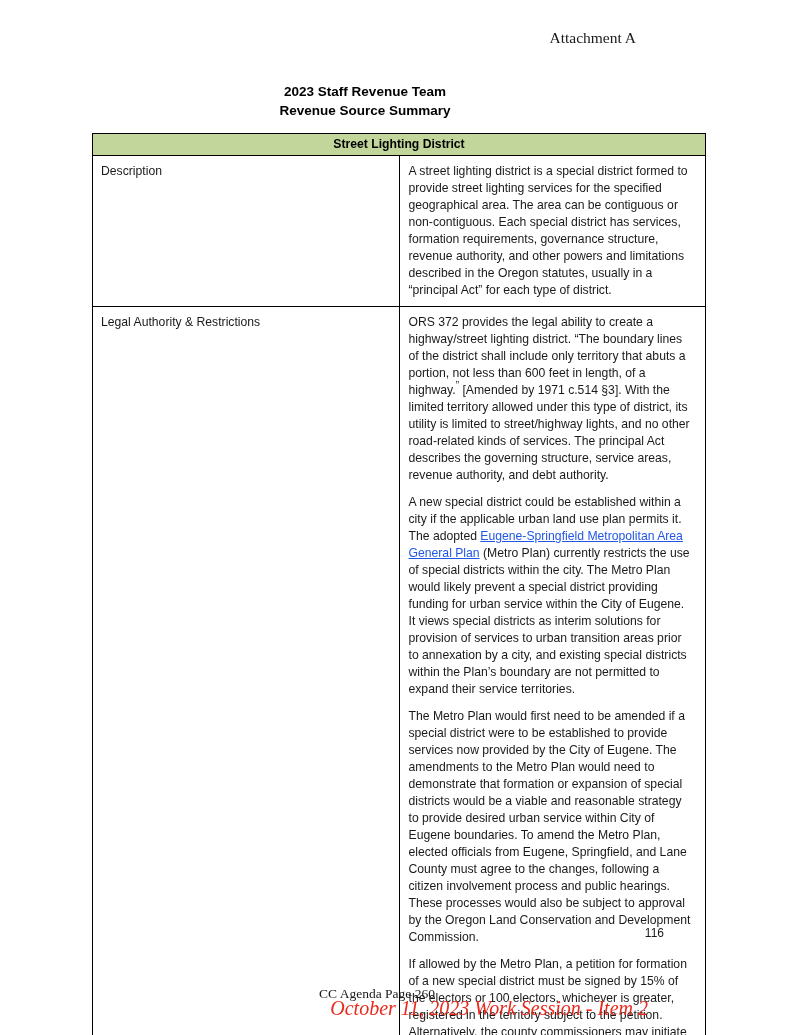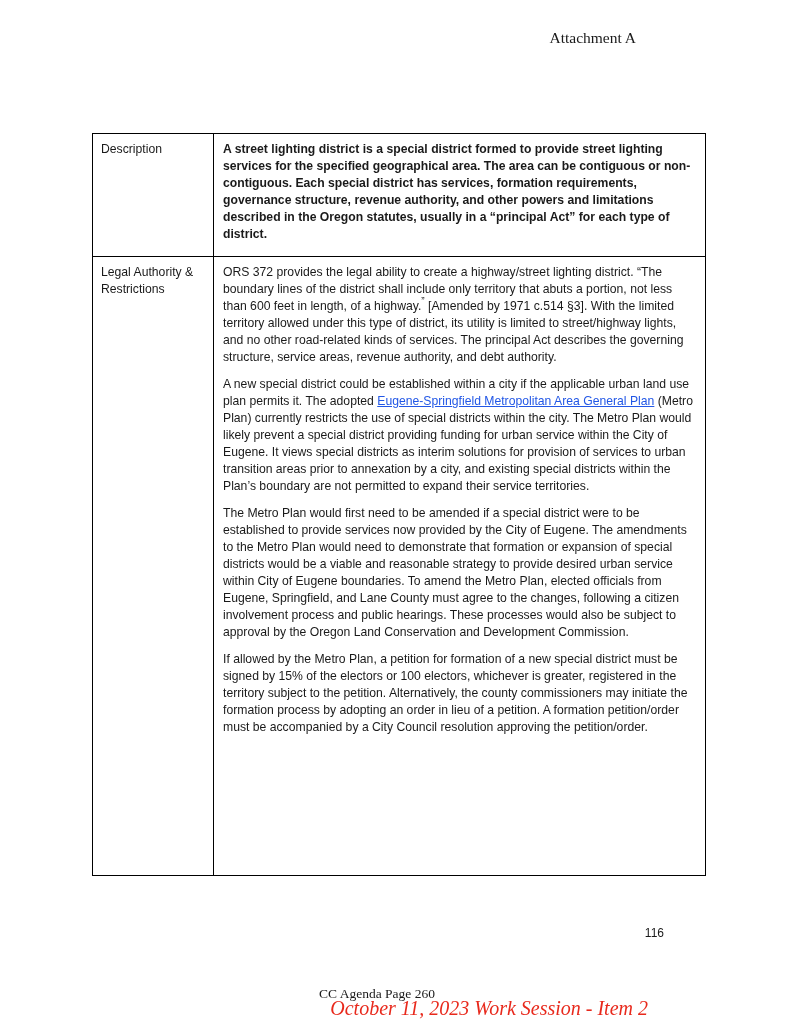--- a/index.html
+++ b/index.html
@@ -61,21 +61,21 @@
     width: 121px;
     padding: 7px 6px 7px 8px;
     line-height: 17px;
   }
   td.row-content {
     padding: 7px 12px 7px 9px;
     line-height: 17px;
   }
   td.row-content .para { margin: 0 0 10px 0; }
   td.row-content .para:last-child { margin-bottom: 0; }
-  td.desc-cell { height: 123px; font-weight: bold; }
+  td.desc-cell { height: 123px; }
   td.legal-cell { height: 619px; }
 
   a.doc-link {
     color: var(--link-blue, #2257E6);
     text-decoration: underline;
     cursor: pointer;
   }
   sup.raised-quote { font-size: 10px; line-height: 0; }
 
   .page-number {
@@ -107,23 +107,30 @@
     font-style: italic;
   }
 </style>
 </head>
 <body>
 
 <div class="page">
 
   <div class="attachment-label">Attachment A</div>
 
+  <div class="doc-title">
+    <div>2023 Staff Revenue Team</div>
+    <div>Revenue Source Summary</div>
+  </div>
 
   <table class="summary-table">
     <tbody>
+        <tr>
+      <th colspan="2" class="table-title">Street Lighting District</th>
+    </tr>
     <tr>
       <td class="row-label">Description</td>
       <td class="row-content desc-cell">
             <p class="para"><span>A street lighting district is a special district formed to provide street lighting services for the specified geographical area. The area can be contiguous or non-contiguous. Each special district has services, formation requirements, governance structure, revenue authority, and other powers and limitations described in the Oregon statutes, usually in a “principal Act” for each type of district.</span></p>
           </td>
     </tr>
     <tr>
       <td class="row-label">Legal Authority &amp; Restrictions</td>
       <td class="row-content legal-cell">
             <p class="para"><span>ORS 372 provides the legal ability to create a highway/street lighting district. “The boundary lines of the district shall include only territory that abuts a portion, not less than 600 feet in length, of a highway.</span><sup class="raised-quote">”</sup><span> [Amended by 1971 c.514 §3]. With the limited territory allowed under this type of district, its utility is limited to street/highway lights, and no other road-related kinds of services.  The principal Act describes the governing structure, service areas, revenue authority, and debt authority.</span></p>

